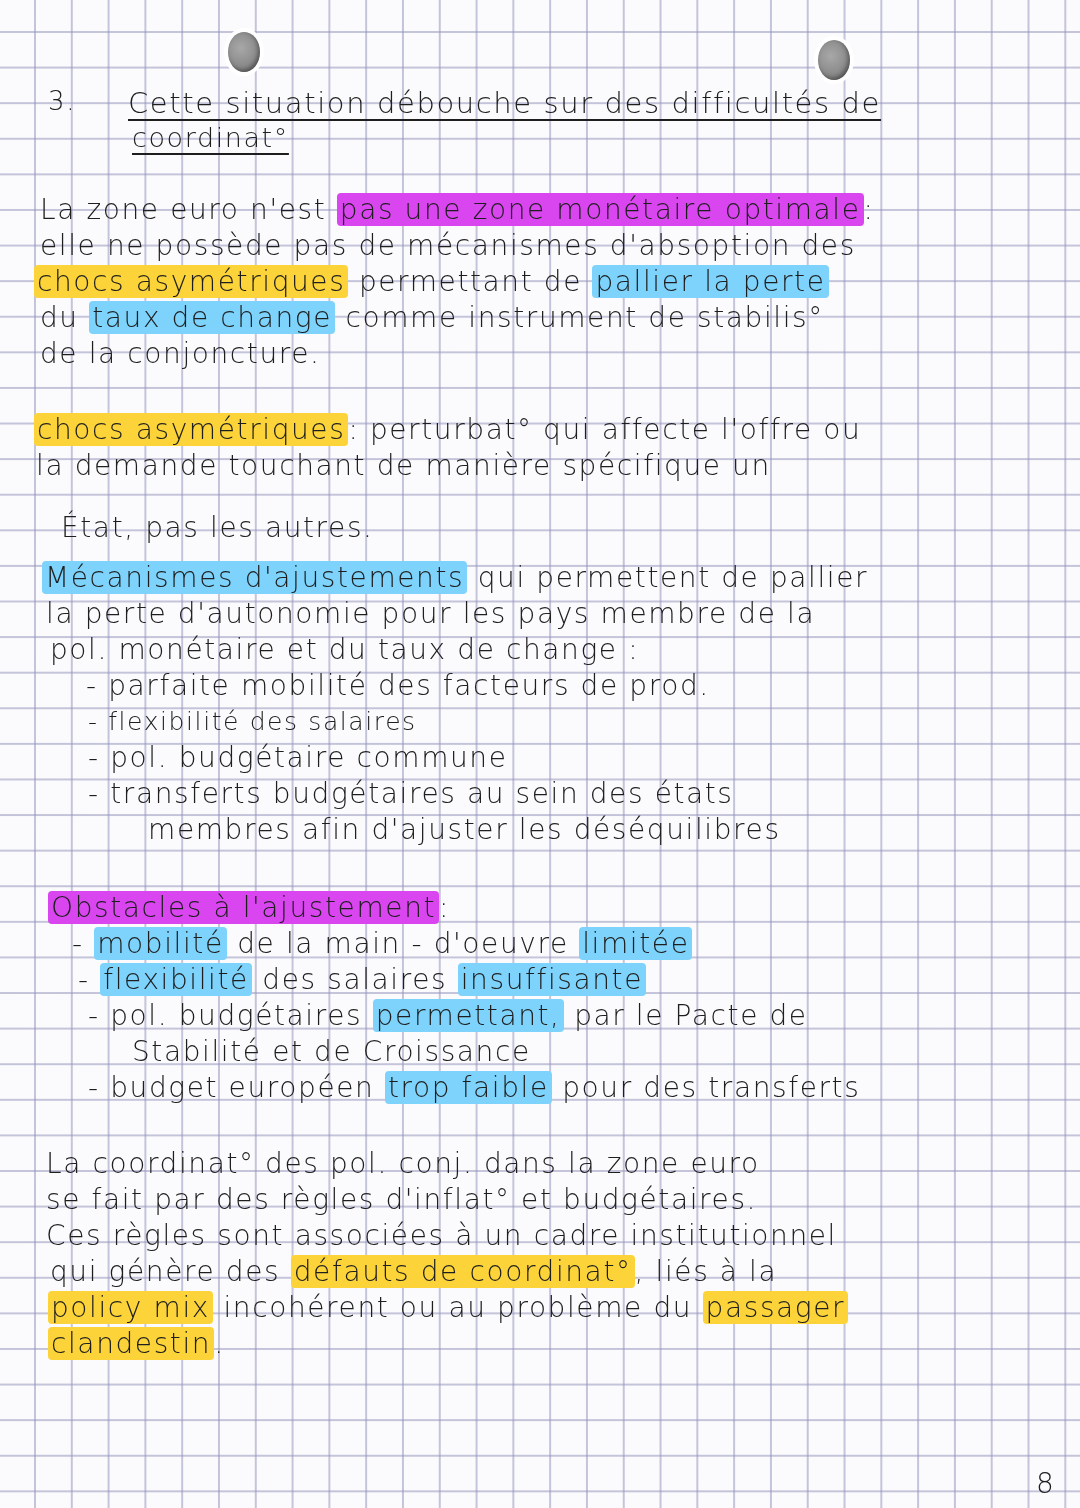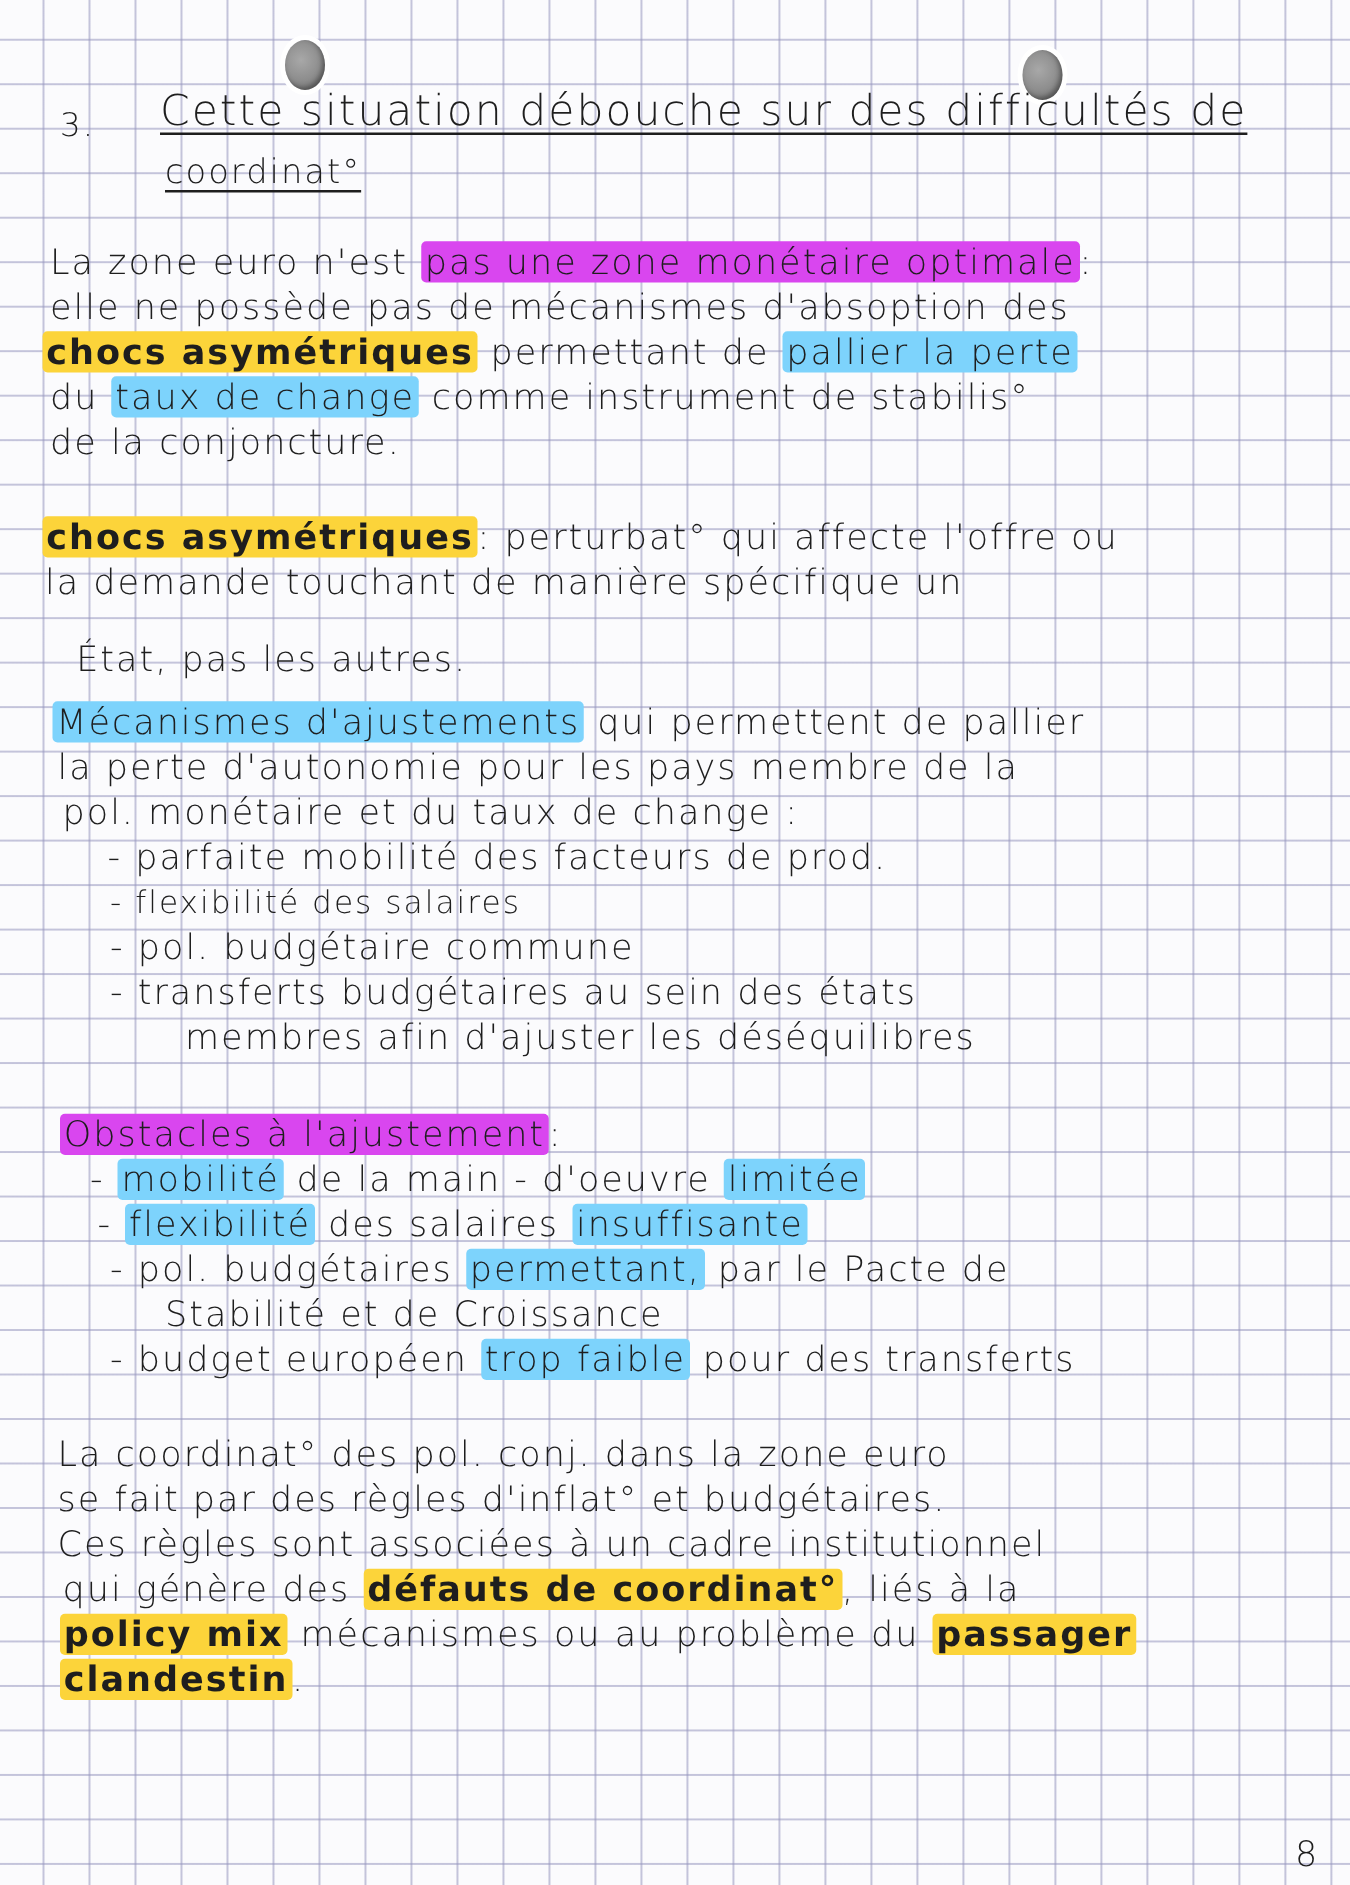--- a/index.html
+++ b/index.html
@@ -31,32 +31,32 @@
       font-size: 28px;
       letter-spacing: 1.6px;
       line-height: 35.6px;
       white-space: nowrap;
       color: #1e1e1e;
     }
     .num { font-size: 26px; }
     .title-u { text-decoration: underline; text-decoration-thickness: 2px; text-underline-offset: 6px; }
     .hl { padding: 0 3px; border-radius: 4px; }
     .hl-green { background: #d946ef; }
-    .hl-yellow { background: #fcd43a; font-weight: bold; }
+    .hl-yellow { background: #fcd43a; }
     .hl-blue { background: #7dd3fc; }
     .page-num { font-size: 28px; }
   </style>
 </head>
 <body>
 
 <div class="hole" style="left:228px; top:32px;"></div>
 <div class="hole" style="left:818px; top:40px;"></div>
 
 <div class="hw num" style="left:48px; top:84px;">3.</div>
-<div class="hw title-u" style="left:128px; top:72px; font-size:34px;">Cette situation débouche sur des difficultés de</div>
+<div class="hw title-u" style="left:128px; top:86px; font-size:29px;">Cette situation débouche sur des difficultés de</div>
 <div class="hw title-u" style="left:132px; top:120px; font-size:27px;">coordinat°</div>
 
 <div class="hw" style="left:40px; top:192px;">
   <span>La zone euro n'est </span><span class="hl hl-green">pas une zone monétaire optimale</span><span>:</span>
 </div>
 <div class="hw" style="left:40px; top:228px;">elle ne possède pas de mécanismes d'absoption des</div>
 <div class="hw" style="left:34px; top:264px;">
   <span class="hl hl-yellow">chocs asymétriques</span><span> permettant de </span><span class="hl hl-blue">pallier la perte</span>
 </div>
 <div class="hw" style="left:40px; top:300px;">
@@ -98,19 +98,19 @@
   <span>- budget européen </span><span class="hl hl-blue">trop faible</span><span> pour des transferts</span>
 </div>
 
 <div class="hw" style="left:46px; top:1146px;">La coordinat° des pol. conj. dans la zone euro</div>
 <div class="hw" style="left:46px; top:1182px;">se fait par des règles d'inflat° et budgétaires.</div>
 <div class="hw" style="left:46px; top:1218px;">Ces règles sont associées à un cadre institutionnel</div>
 <div class="hw" style="left:50px; top:1254px;">
   <span>qui génère des </span><span class="hl hl-yellow">défauts de coordinat°</span><span>, liés à la</span>
 </div>
 <div class="hw" style="left:48px; top:1290px;">
-  <span class="hl hl-yellow">policy mix</span><span> mécanismes ou au problème du </span><span class="hl hl-yellow">passager</span>
+  <span class="hl hl-yellow">policy mix</span><span> incohérent ou au problème du </span><span class="hl hl-yellow">passager</span>
 </div>
 <div class="hw" style="left:48px; top:1326px;">
   <span class="hl hl-yellow">clandestin</span><span>.</span>
 </div>
 
 <div class="hw page-num" style="left:1036px; top:1466px;">8</div>
 
 </body></html>

